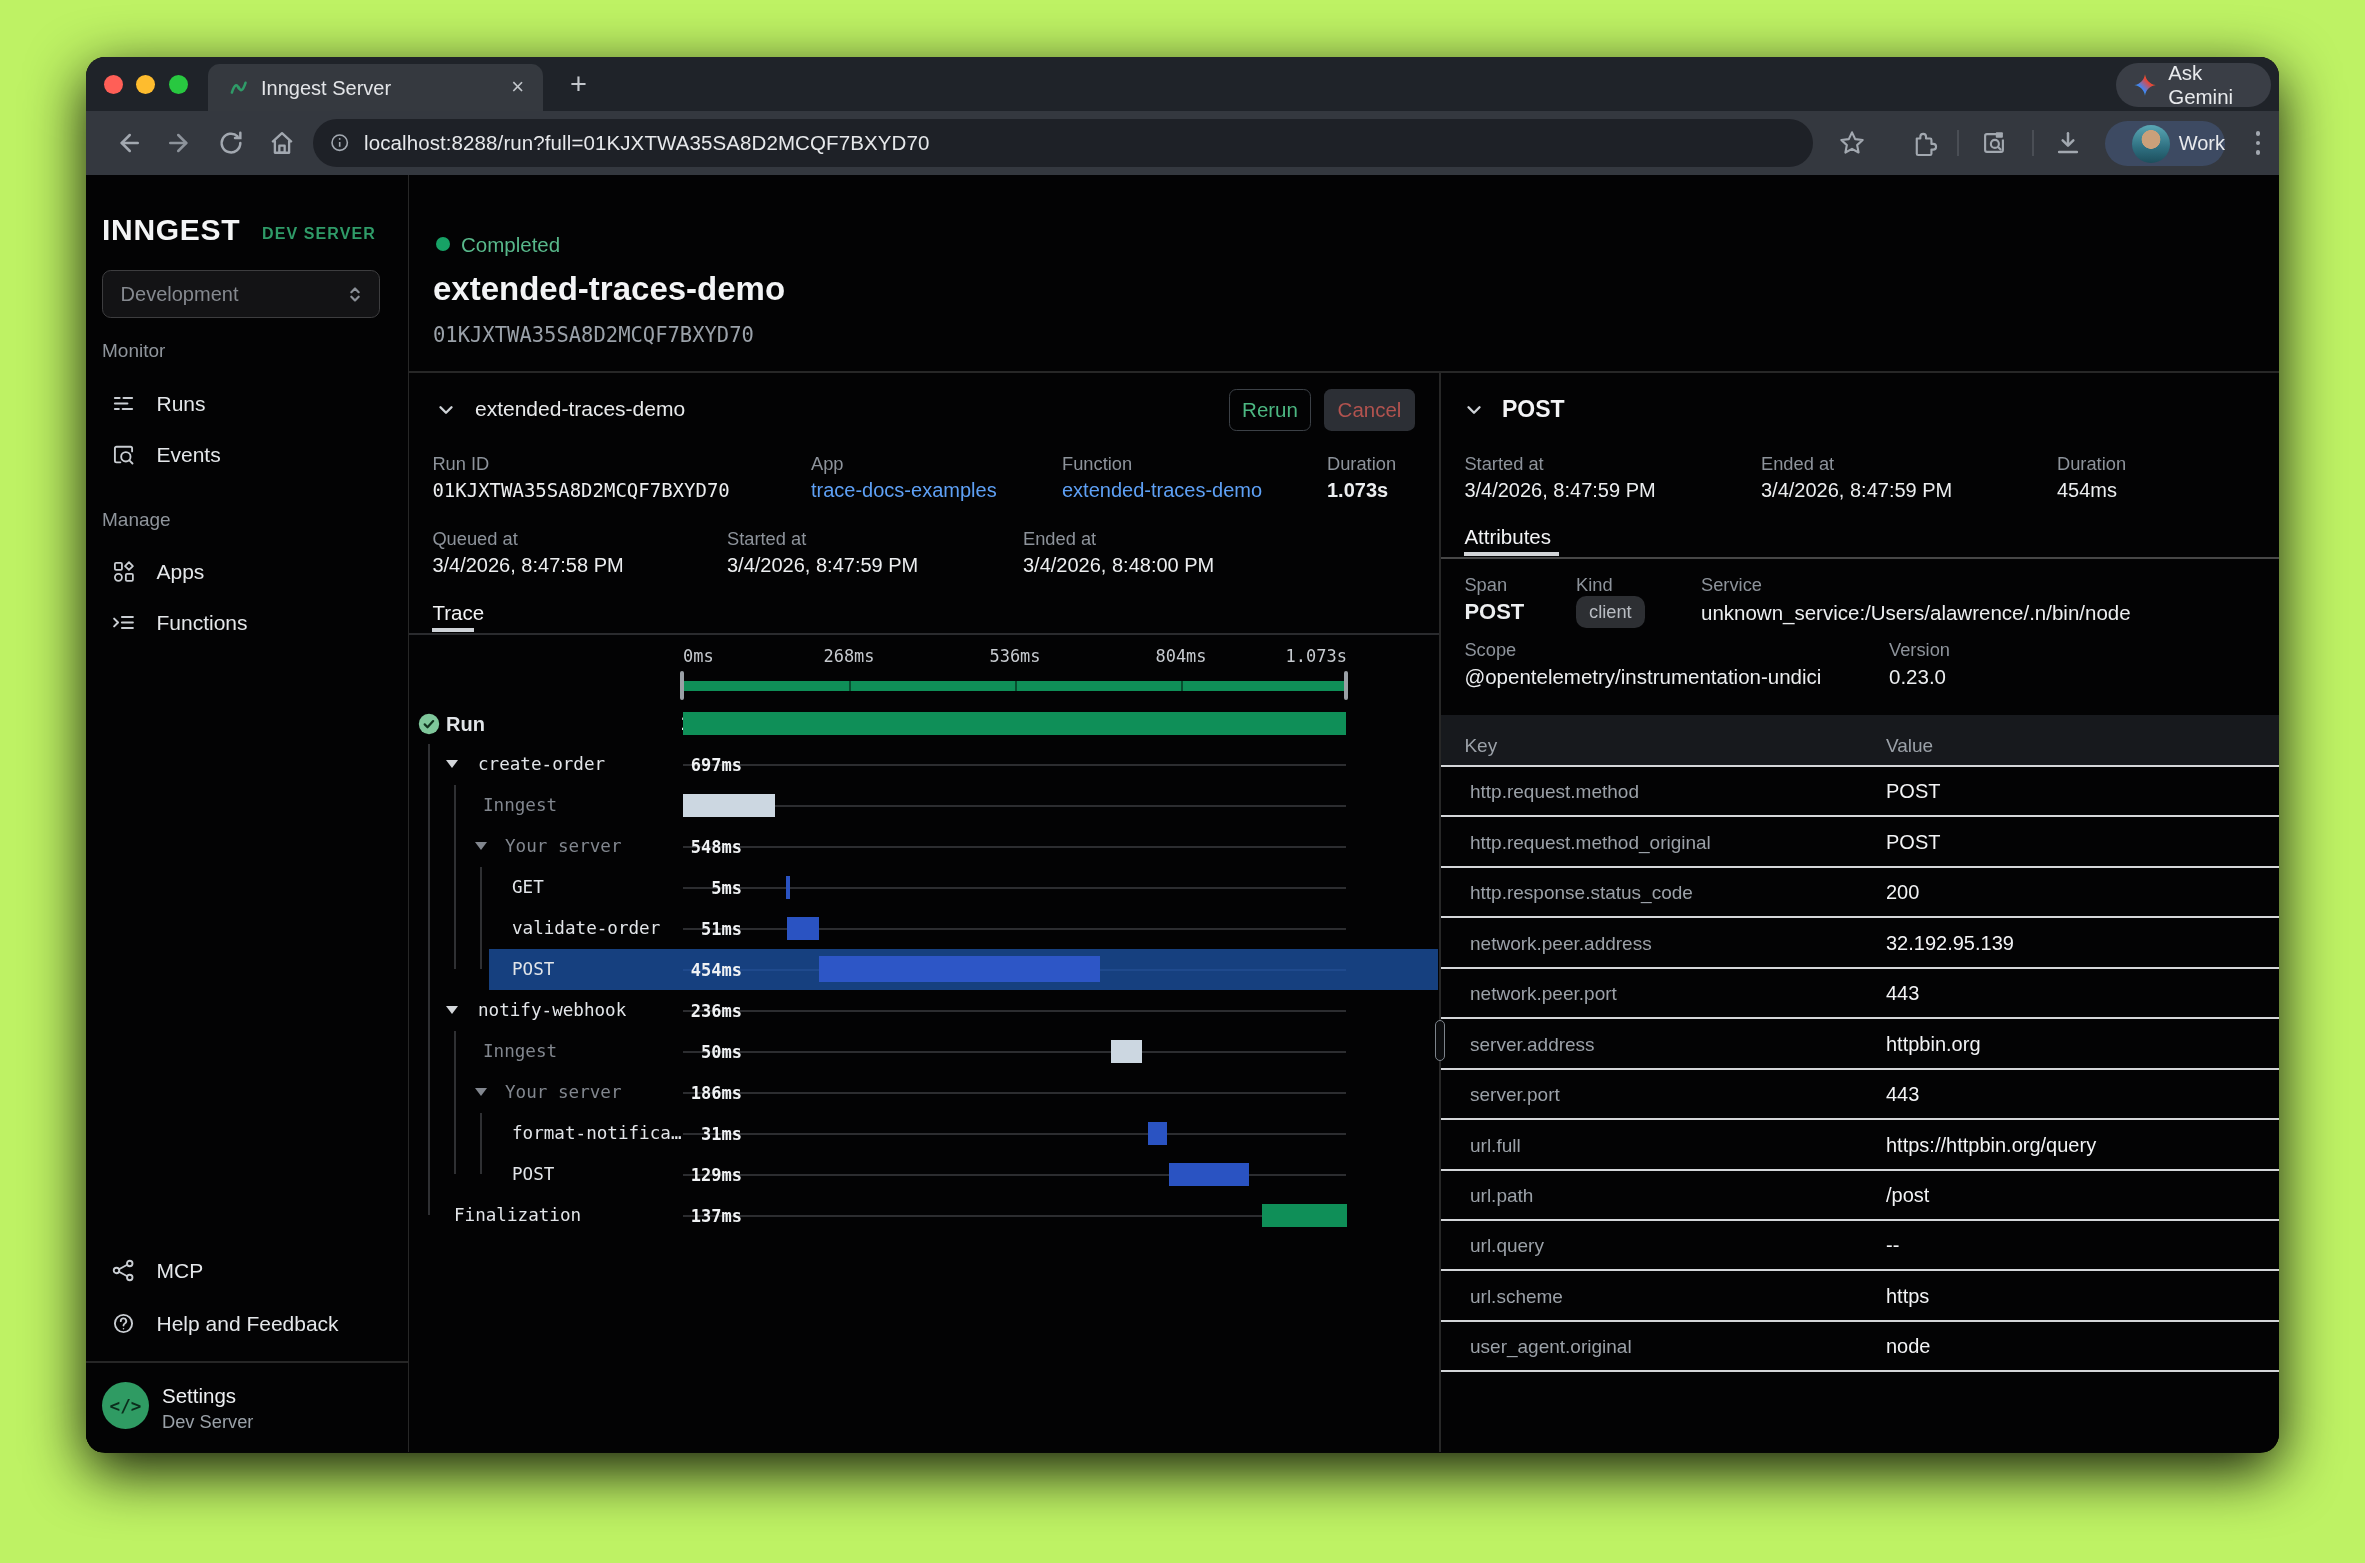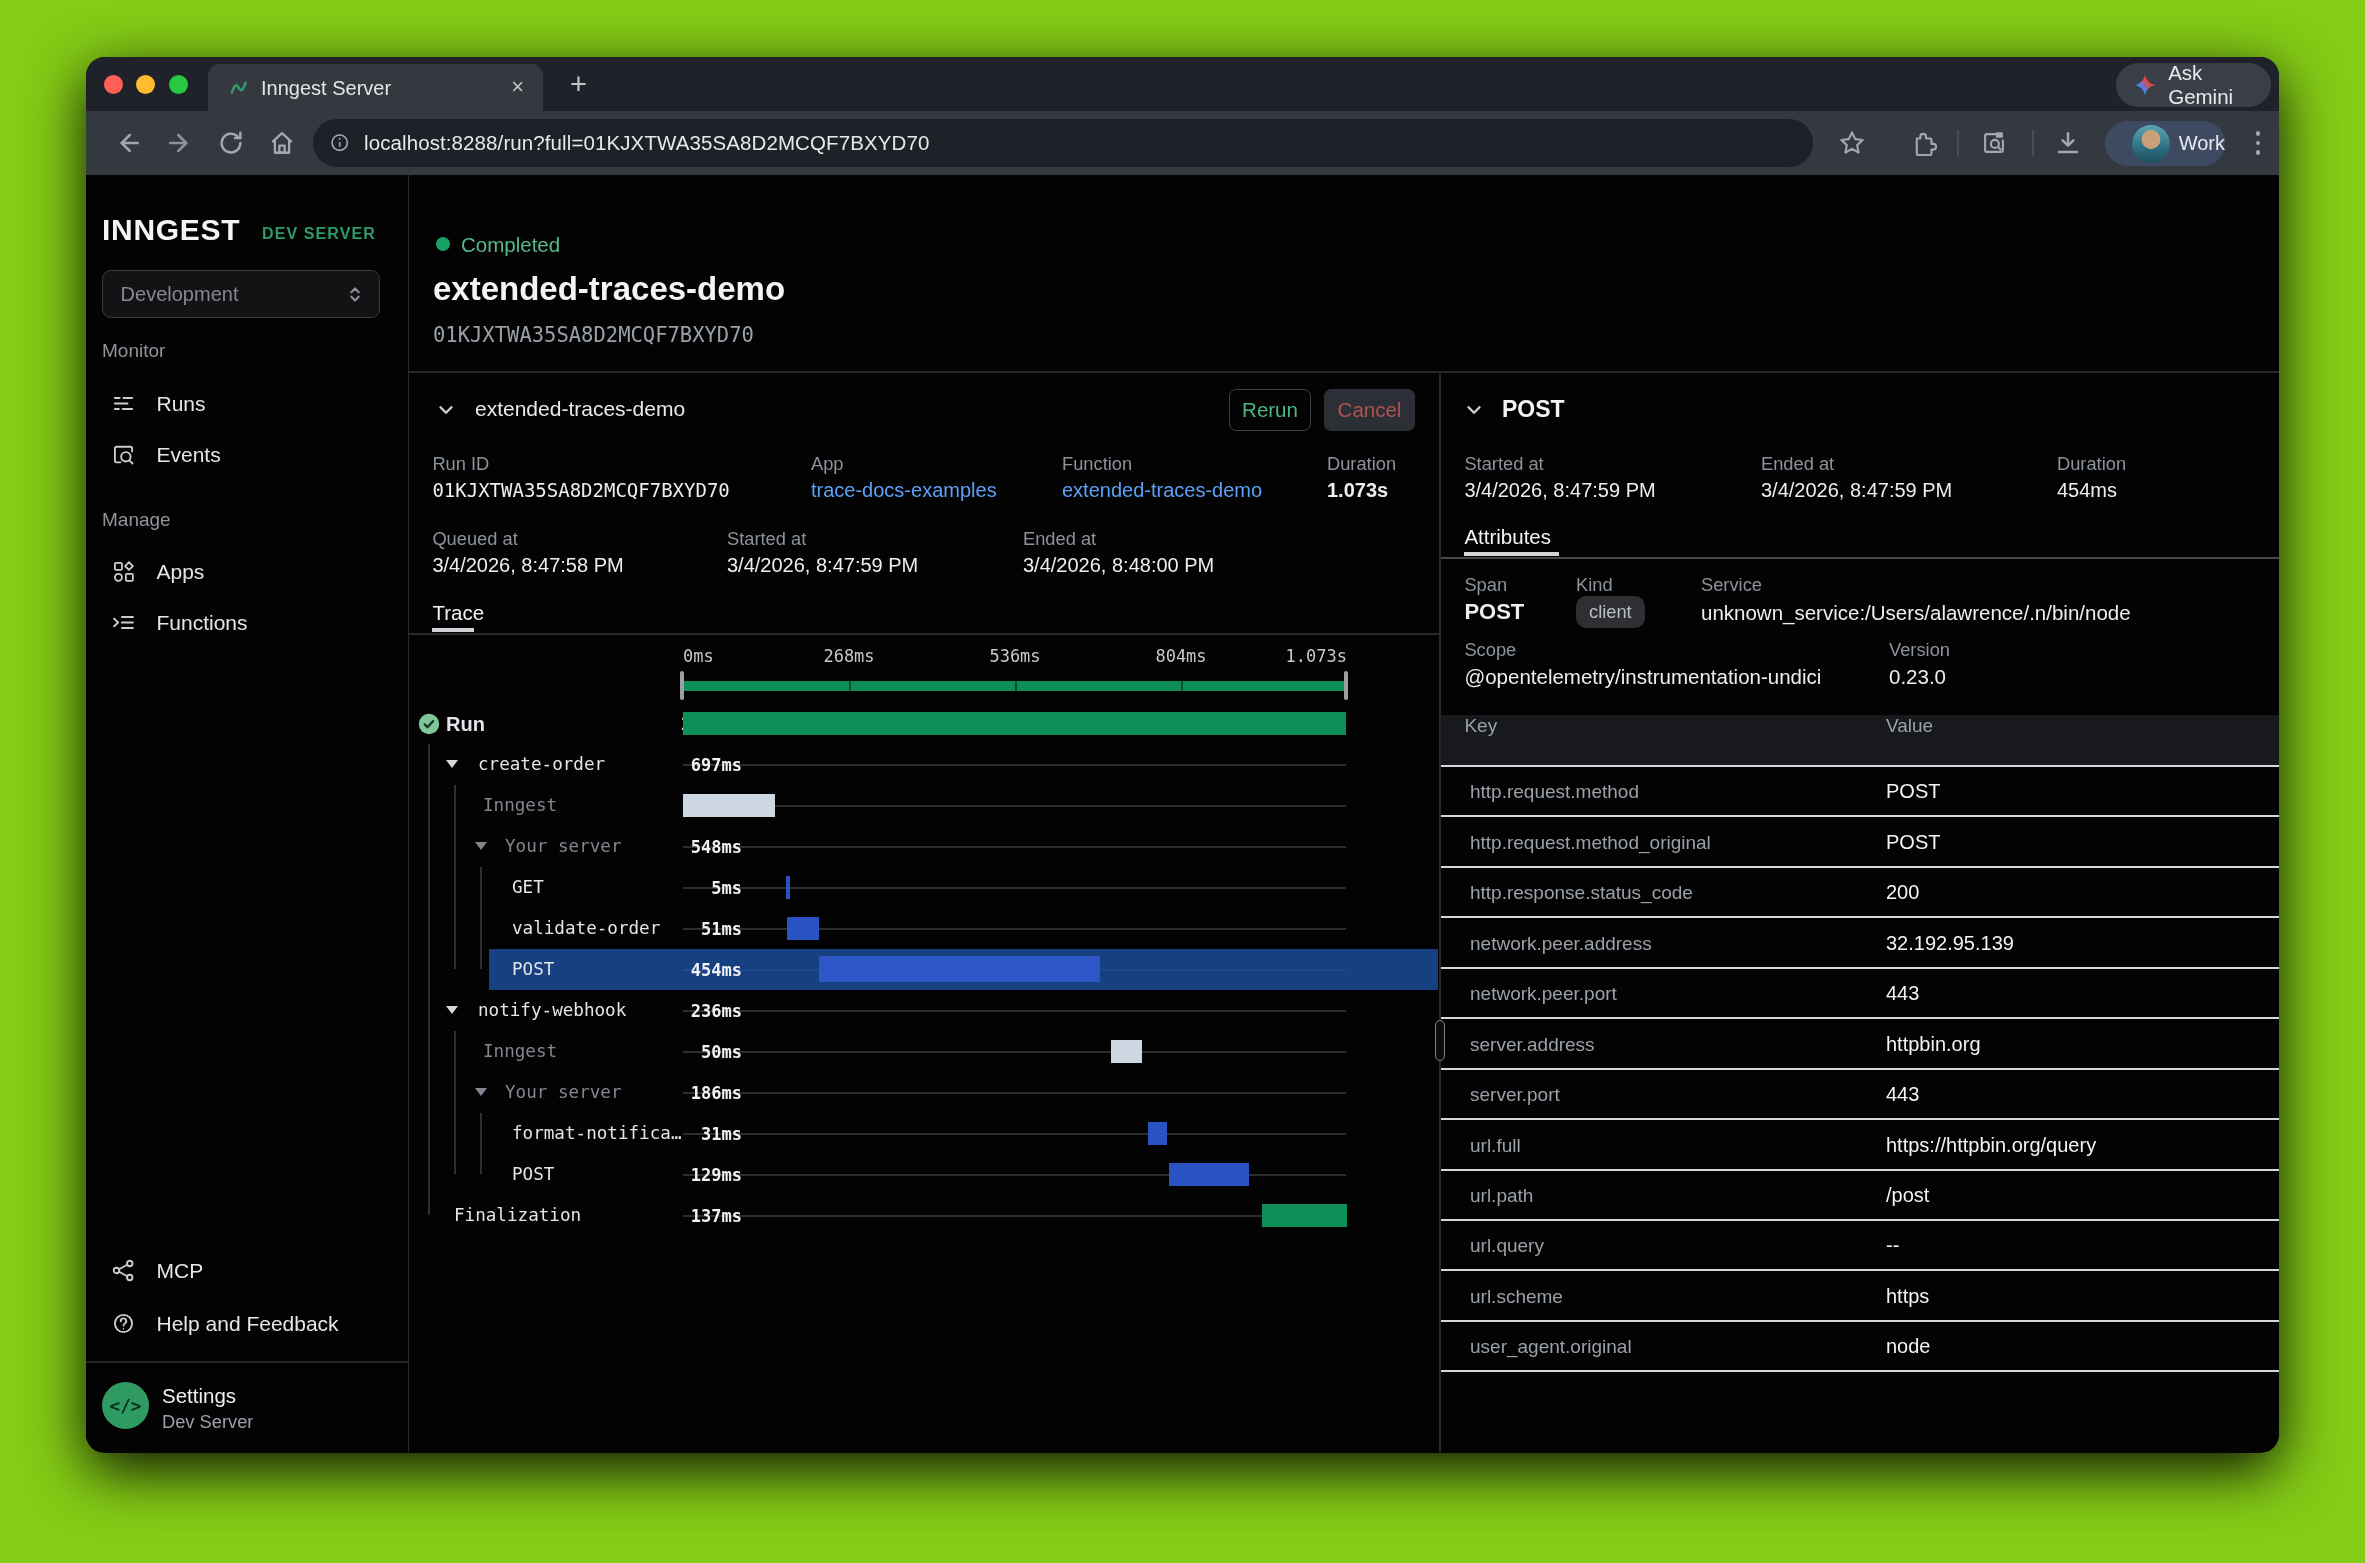--- a/index.html
+++ b/index.html
@@ -1,18 +1,18 @@
 <!DOCTYPE html>
 <html style="font-size:11.7px"><head>
 <meta charset="utf-8">
 <style>
   html,body{margin:0;padding:0;background:#000;}
   *{box-sizing:border-box;}
   body{font-family:"Liberation Sans",sans-serif;-webkit-font-smoothing:antialiased;}
-  .canvas{position:relative;width:2366px;height:1564px;background:#84cc16;overflow:hidden;}
+  .canvas{position:relative;width:2366px;height:1564px;background:#bef264;overflow:hidden;}
   .window{position:absolute;left:86px;top:57px;width:2193px;height:1396px;background:#050506;border-radius:19px;overflow:hidden;box-shadow:0 17.6px 59px rgba(0,0,0,.9);}
   
   .tabstrip{position:absolute;left:0;top:0;width:100%;height:54px;background:#1f2329;}
   .traffic{position:absolute;top:17.6px;width:19px;height:19px;border-radius:50%;}
   .tab{position:absolute;left:122px;top:7.3px;width:335px;height:47px;background:#35393f;border-radius:11.7px 11.7px 0 0;}
   .tab-title{position:absolute;left:53px;top:12.4px;font-size:20px;color:#e3e5e8;}
   .tab-fav{position:absolute;left:19px;top:11.7px;width:23.4px;height:23.4px;}
   .tab-close{position:absolute;right:19px;top:10.2px;font-size:22px;color:#c2c6cb;}
   .newtab{position:absolute;left:484px;top:13px;font-size:29px;color:#c2c6cb;line-height:29px;}
   .gemini-pill{position:absolute;left:2030px;top:5.9px;width:155px;height:44px;background:#3a3e46;border-radius:22px;display:flex;align-items:center;padding-left:16px;gap:10.2px;}
@@ -83,21 +83,21 @@
   .guide{position:absolute;width:1.5px;background:#2f3033;}
   .scroll-thumb{position:absolute;left:1349px;top:845px;width:10.2px;height:41px;border:1.5px solid #7d838b;border-radius:5.9px;background:#0b0c0e;}
   
   .dp-title{position:absolute;left:61px;top:25px;font-size:23px;font-weight:600;color:#f3f4f6;}
   .dp-tab{position:absolute;left:23.4px;top:154px;font-size:20.5px;color:#f3f4f6;}
   .dp-underline{position:absolute;left:23.4px;top:181px;width:95px;height:3.7px;background:#d2d4d7;}
   .dp-hr{position:absolute;left:0;top:186px;width:100%;height:1.5px;background:#474747;}
   .kind-pill{position:absolute;height:32px;border-radius:10.2px;background:#2d2f33;color:#b9bdc3;font-size:18.3px;display:flex;align-items:center;padding:0 13px;}
   .attr-table{position:absolute;left:0;top:344px;width:100%;}
   .at-header{position:absolute;left:0;top:0;width:100%;height:50px;background:#17191d;}
-  .at-htext{position:absolute;top:0;font-size:19px;color:#9ba1a8;}
+  .at-htext{position:absolute;top:20px;font-size:19px;color:#9ba1a8;}
   .at-row{position:absolute;left:0;width:100%;height:50px;}
   .at-sep{position:absolute;left:0;width:100%;height:1.5px;background:#d4d6d9;}
   .at-key{position:absolute;left:29px;top:14.6px;font-size:19px;color:#9ba1a8;}
   .at-val{position:absolute;left:445px;top:14px;font-size:20px;color:#f2f3f5;}
 </style>
 </head>
 <body>
 
 <div class="canvas">
   <div class="window">

